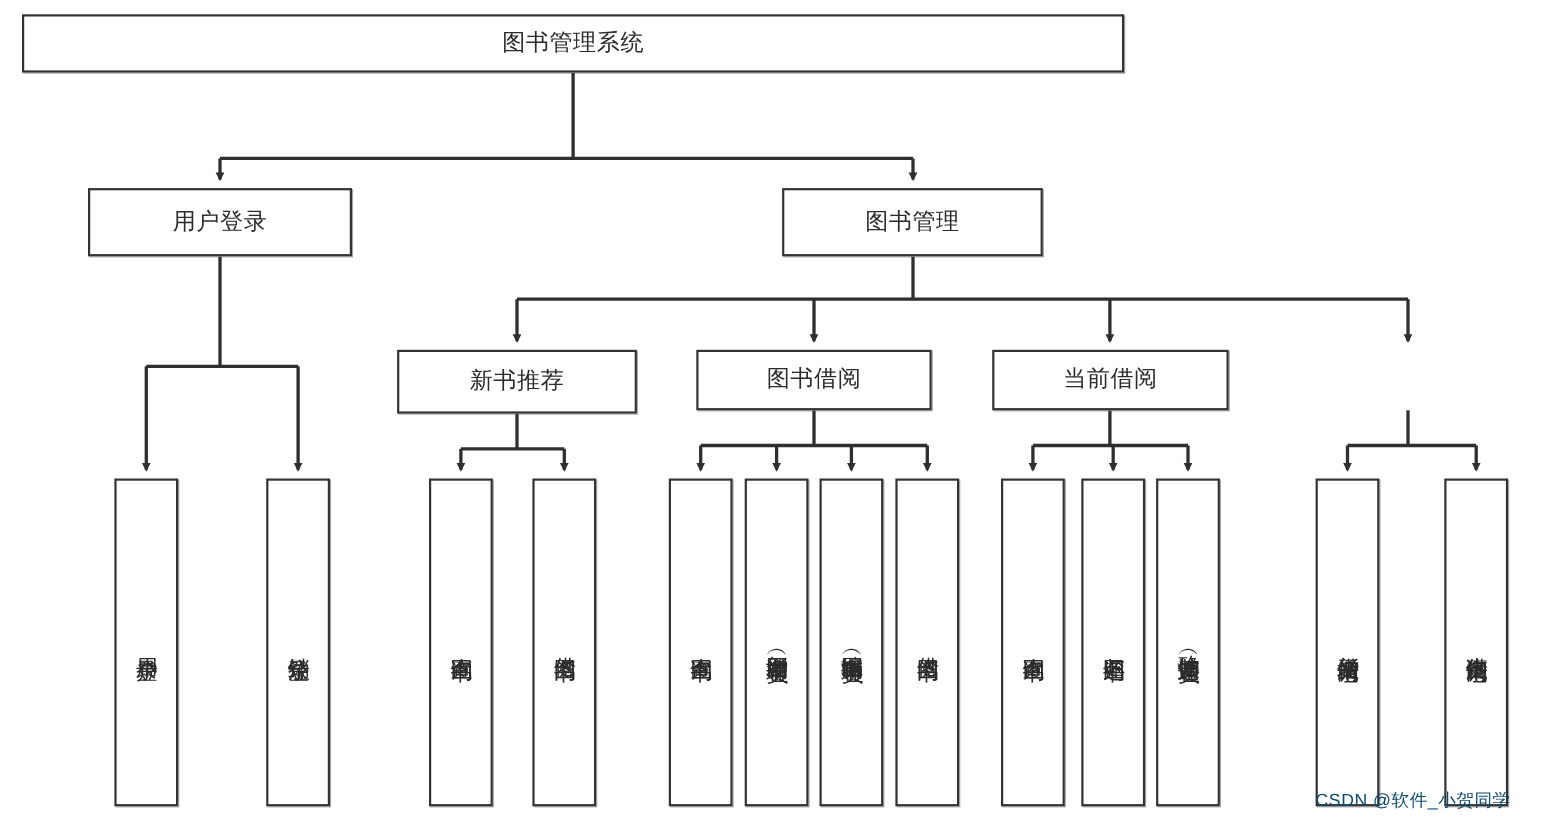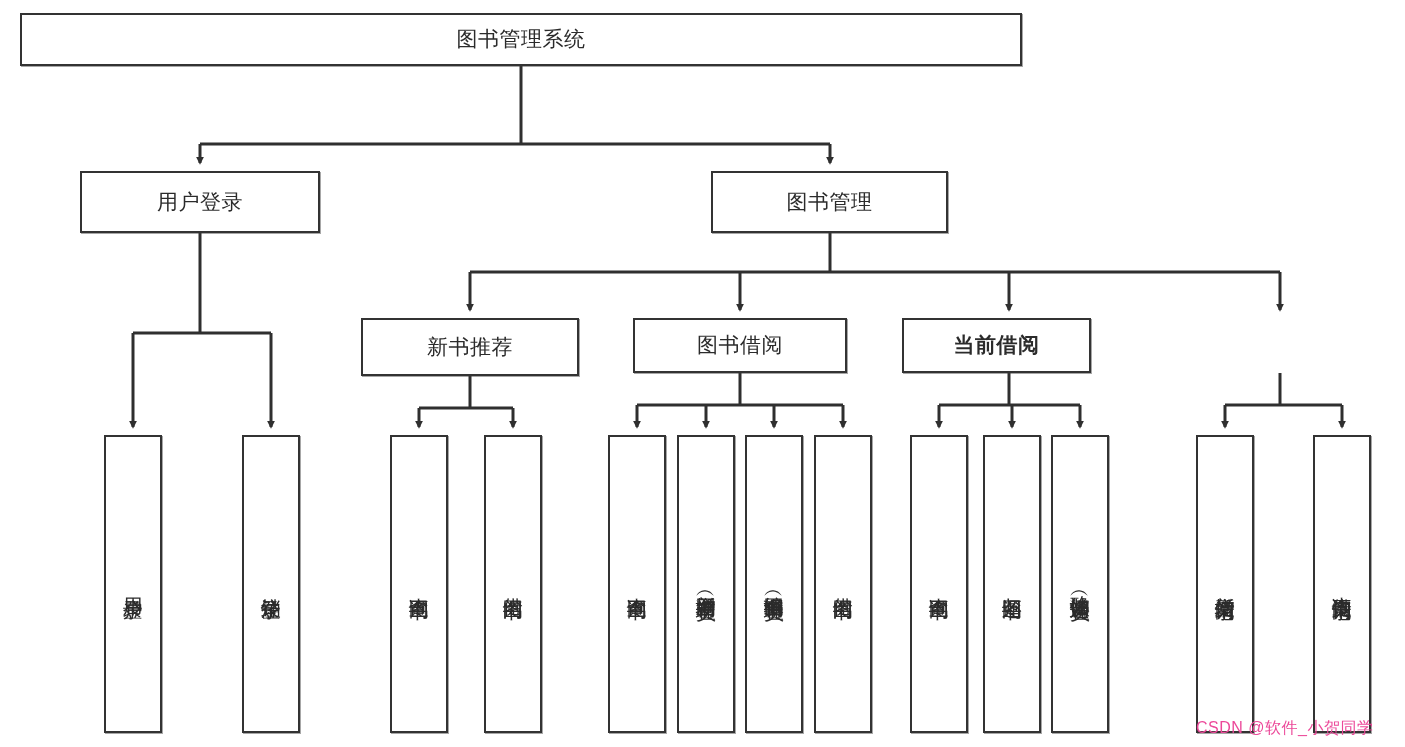--- a/index.html
+++ b/index.html
@@ -43,21 +43,21 @@
   .node.vertical .label {
     font-size: 20px;
     writing-mode: vertical-rl;
     text-orientation: upright;
     line-height: 1.12;
     letter-spacing: 1px;
     white-space: nowrap;
   }
   #watermark {
     position: absolute;
-    color: #ec4899;
+    color: #0c4a6e;
     font-size: 16px;
     white-space: nowrap;
     letter-spacing: 0.5px;
   }
 </style>
 </head>
 <body>
 
 <div id="canvas">
   <svg class="edges" viewBox="0 0 1405 747" xmlns="http://www.w3.org/2000/svg">
@@ -118,21 +118,21 @@
   </div>
   <div class="node horizontal" style="left:711px;top:171px;width:237px;height:62px;">
     <span class="label">图书管理</span>
   </div>
   <div class="node horizontal" style="left:361px;top:318px;width:218px;height:58px;">
     <span class="label">新书推荐</span>
   </div>
   <div class="node horizontal" style="left:633px;top:318px;width:214px;height:55px;">
     <span class="label">图书借阅</span>
   </div>
-  <div class="node horizontal" style="left:902px;top:318px;width:189px;height:55px;font-weight:bold;">
+  <div class="node horizontal" style="left:902px;top:318px;width:215px;height:55px;">
     <span class="label">当前借阅</span>
   </div>
 
   <div class="node vertical" style="left:104px;top:435px;width:58px;height:298px;">
     <span class="label">用户登录</span>
   </div>
   <div class="node vertical" style="left:242px;top:435px;width:58px;height:298px;">
     <span class="label">注销登录</span>
   </div>
   <div class="node vertical" style="left:390px;top:435px;width:58px;height:298px;">

